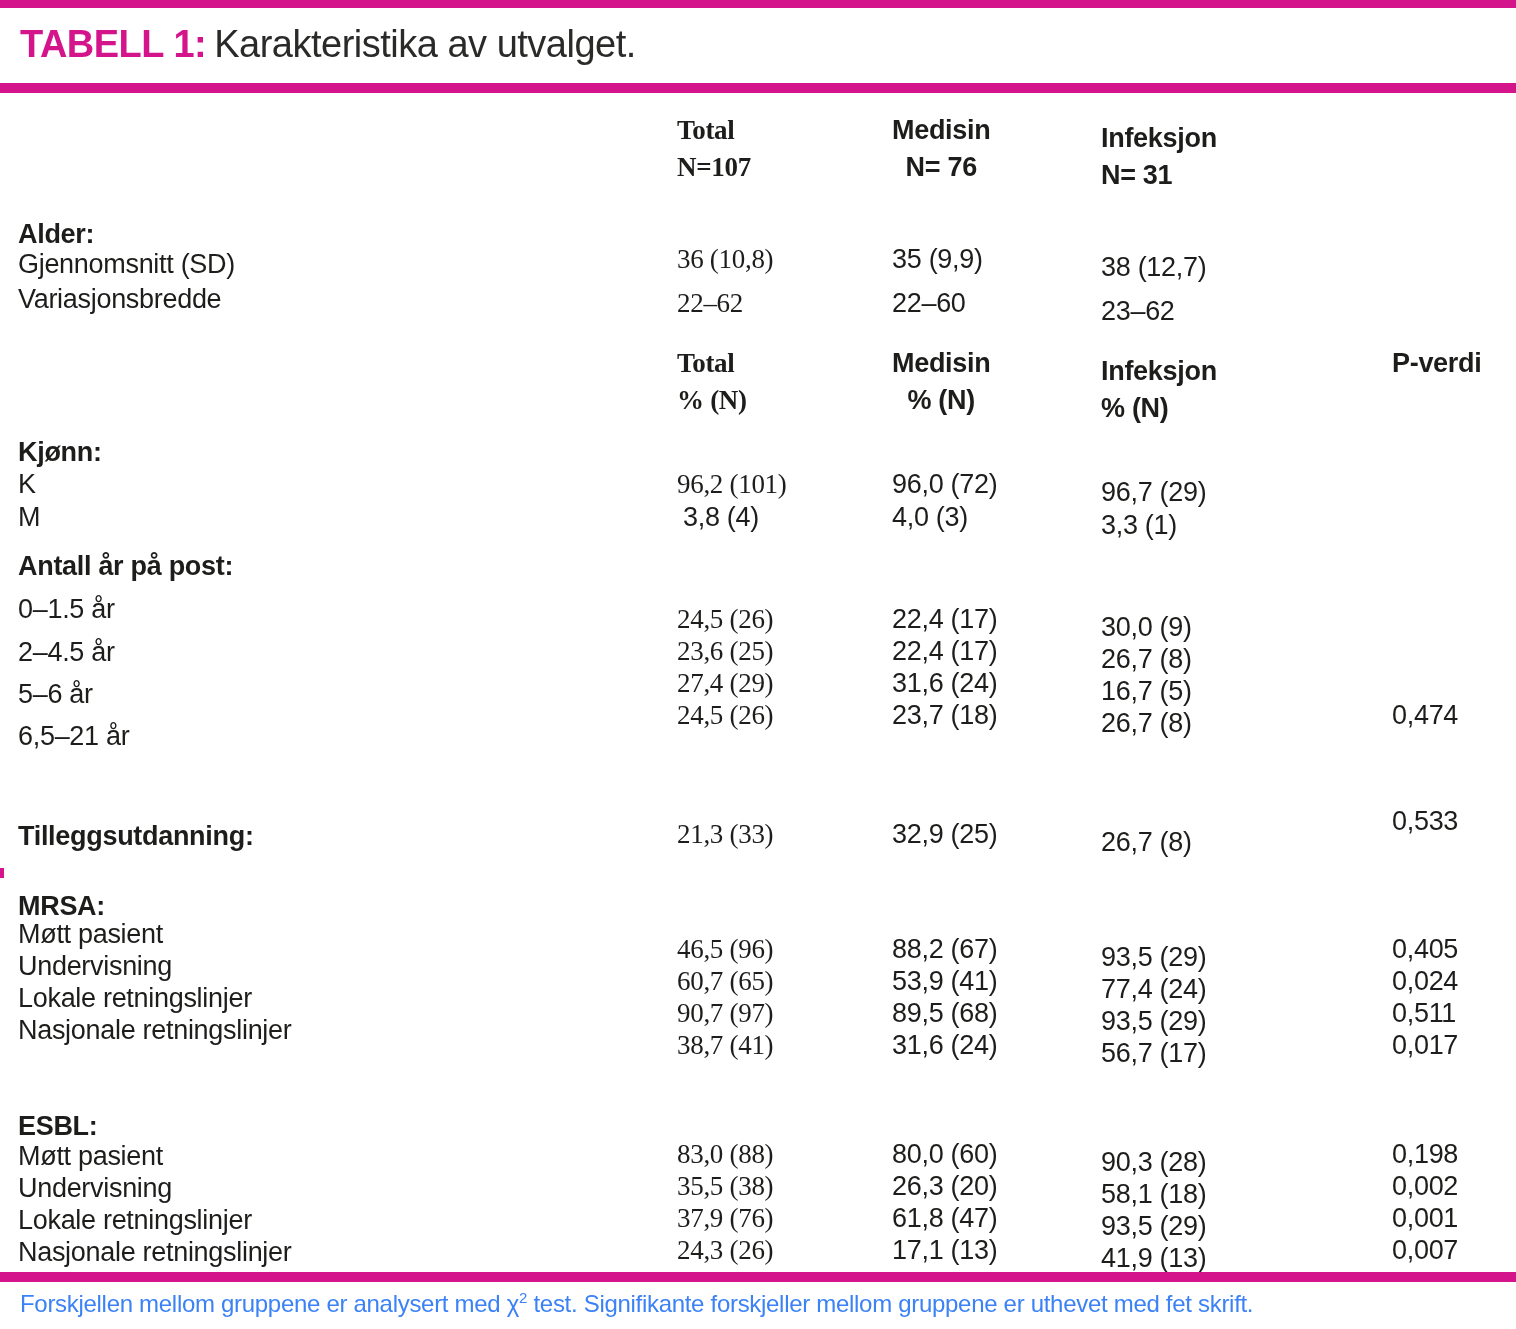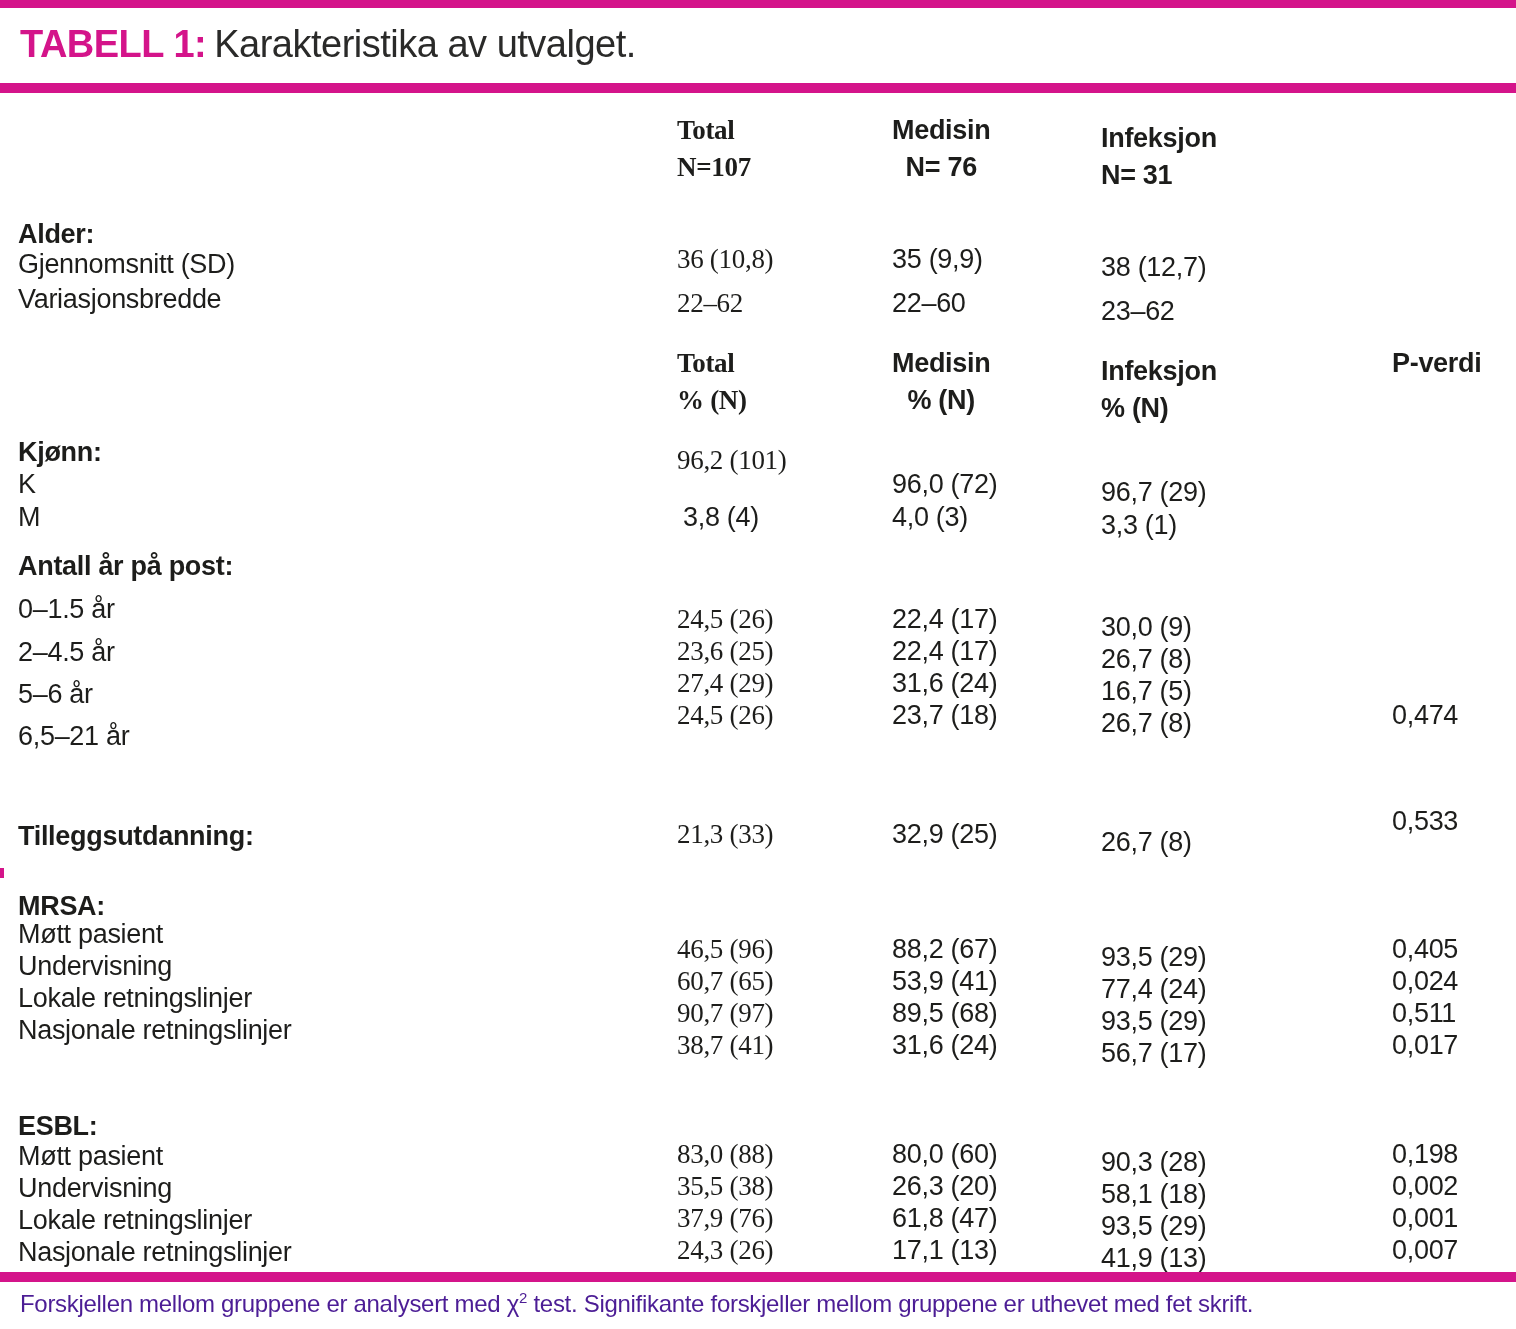--- a/index.html
+++ b/index.html
@@ -31,21 +31,21 @@
   }
   .b{font-weight:700;}
   .hdr{font-weight:700;line-height:37px;}
   .c0{left:18px;}
   .c1{left:677px;font-family:Liberation Serif, serif;}
   .c2{left:892px;text-align:center;}
   .c3{left:1101px;margin-top:8px;}
   .c4{left:1392px;}
   .footnote{
     position:absolute;left:20px;top:1290px;
-    font-size:24px;line-height:28px;color:#4c1d95;
+    font-size:24px;line-height:28px;color:#3b82f6;
     white-space:nowrap;letter-spacing:-0.3px;
   }
   .footnote sup{font-size:15px;vertical-align:super;line-height:0;}
 </style>
 </head>
 <body>
 
 <div class="page">
 
   <div class="rule rule-top"></div>
@@ -88,21 +88,21 @@
     <div>% (N)</div>
   </div>
   <div class="cell hdr c3" style="top:345px">
     <div>Infeksjon</div>
     <div>% (N)</div>
   </div>
   <div class="cell hdr c4" style="top:345px">P-verdi</div>
 
   <div class="cell b c0" style="top:436px">Kjønn:</div>
   <div class="cell c0" style="top:468px">K</div>
-  <div class="cell c1" style="top:444px">96,2 (101)</div>
+  <div class="cell c1" style="top:468px">96,2 (101)</div>
   <div class="cell c2" style="top:468px">96,0 (72)</div>
   <div class="cell c3" style="top:468px">96,7 (29)</div>
   <div class="cell c0" style="top:501px">M</div>
   <div class="cell" style="top:501px;left:683px">3,8 (4)</div>
   <div class="cell c2" style="top:501px">4,0 (3)</div>
   <div class="cell c3" style="top:501px">3,3 (1)</div>
 
   <div class="cell b c0" style="top:550px">Antall år på post:</div>
   <div class="cell c0" style="top:593px">0–1.5 år</div>
   <div class="cell c0" style="top:636px">2–4.5 år</div>

